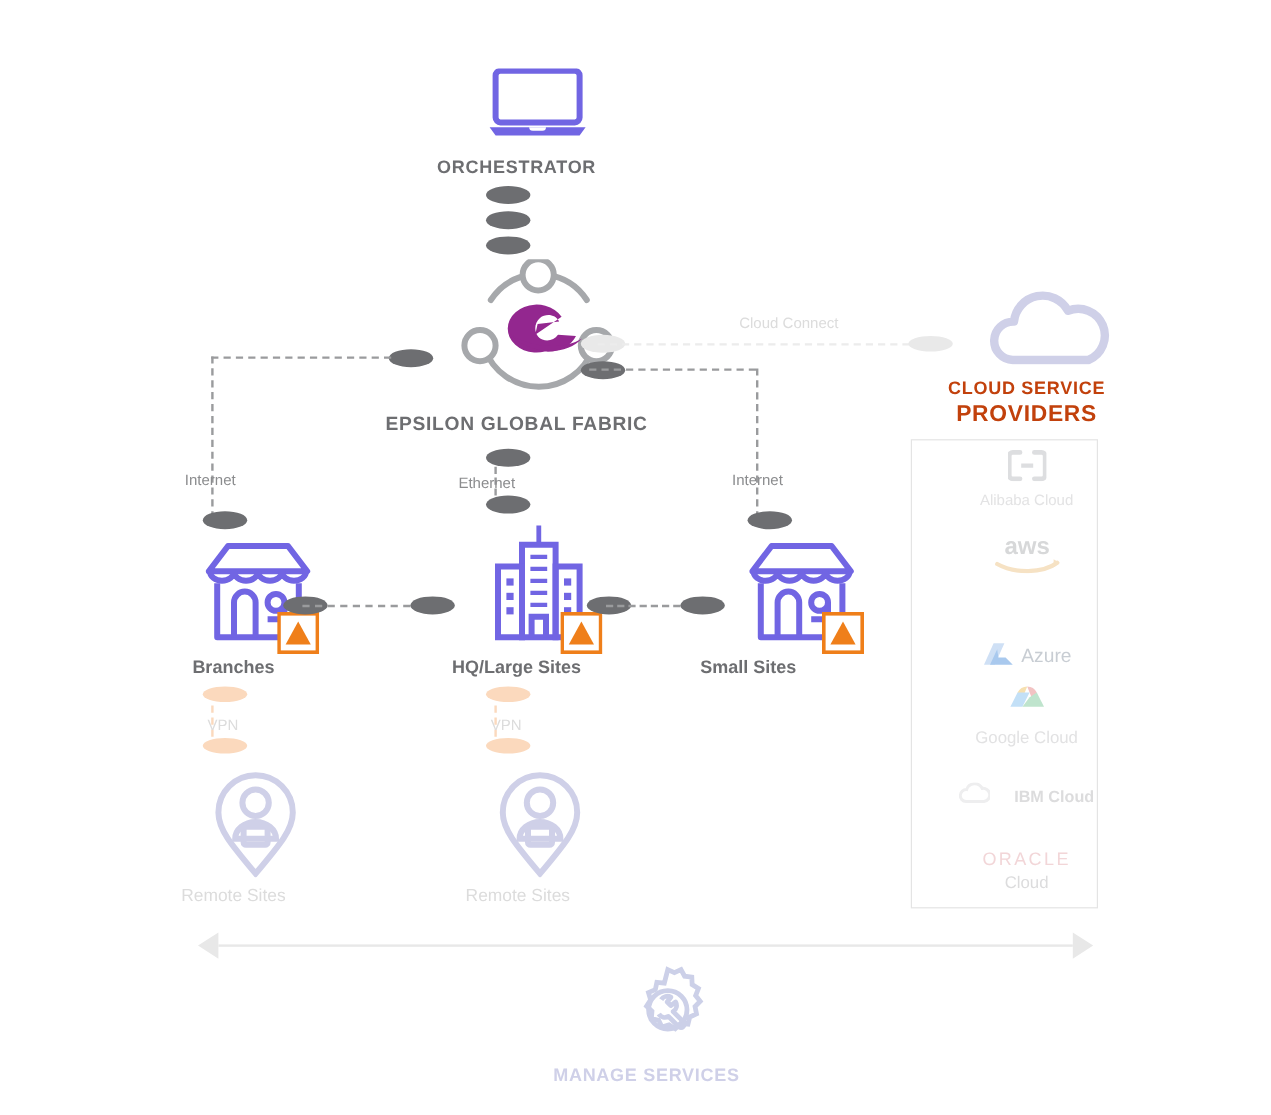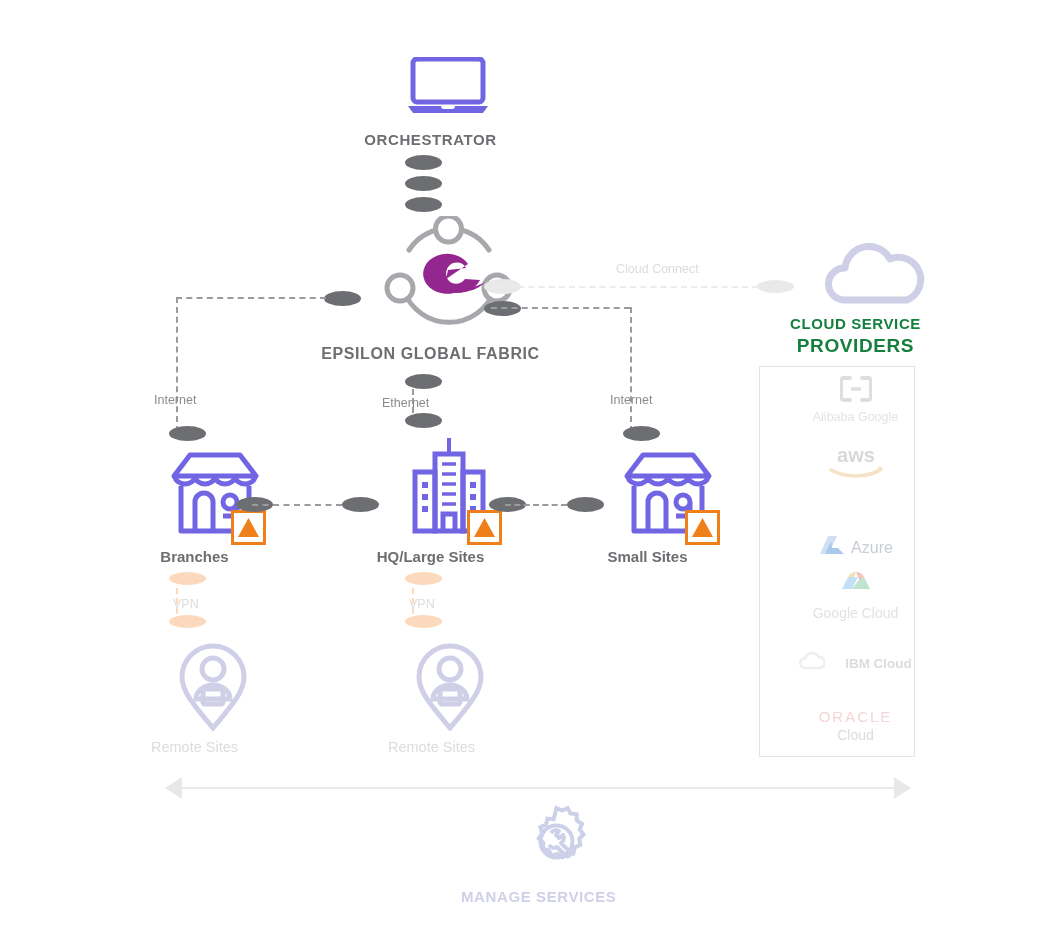--- a/index.html
+++ b/index.html
@@ -30,21 +30,21 @@
     font-size: 15px;
     color: #6d6e71;
     text-align: center;
     white-space: nowrap;
   }
   .link-label {
     font-size: 12.5px;
     color: #8b8c8e;
     white-space: nowrap;
   }
-  .ghost { color: #15803d; }
+  .ghost { color: #c2410c; }
   .ghost-g { color: #dcdcdc; }
 
   
   .dot {
     border-radius: 50%;
     background: #6d6e71;
   }
   .dot-lg { width: 15px; height: 15px; }
   .dot-md { width: 13px; height: 13px; }
   .dot-faint { background: #e9e9e9; }
@@ -212,21 +212,21 @@
       <path d="M25 81 V52 a9 9 0 0 1 18 0 V81" fill="none" stroke="#7165e3" stroke-width="5"></path>
       <path d="M53 66 h14 V52 a7 7 0 1 0 -14 0 a7 7 0 0 0 14 0" fill="none" stroke="#7165e3" stroke-width="5" stroke-linejoin="round"></path>
     </svg>
   </div>
   <div class="abs" style="left:648px;top:510px;">
     <svg width="35" height="35" viewBox="0 0 35 35">
       <rect x="1.5" y="1.5" width="32" height="32" fill="#ffffff" stroke="#ef7f1a" stroke-width="3"></rect>
       <path d="M17.5 8 L28 27 H7 Z" fill="#ef7f1a"></path>
     </svg>
   </div>
-  <div class="abs cap-site" style="left:549px;top:548px;width:160px;">Small Sites</div>
+  <div class="abs cap-site" style="left:525px;top:548px;width:160px;">Small Sites</div>
 
   <div class="abs dot dot-lg" style="left:236px;top:497px;"></div>
   <div class="abs dash-h" style="left:252px;top:504px;width:90px;"></div>
   <div class="abs dot dot-lg" style="left:342px;top:497px;"></div>
 
   <div class="abs dot dot-lg" style="left:489px;top:497px;"></div>
   <div class="abs dash-h" style="left:505px;top:504px;width:62px;"></div>
   <div class="abs dot dot-lg" style="left:567px;top:497px;"></div>
 
   <div class="abs dot dot-md dot-vpn" style="left:169px;top:572px;"></div>
@@ -261,21 +261,21 @@
 
   <div class="abs" id="csp-panel" style="left:759px;top:366px;width:156px;height:391px;">
 
     <div class="csp-row" style="height:65px;">
       <div>
         <svg width="32" height="26" viewBox="0 0 32 26">
           <path d="M10 2 H4 a3 3 0 0 0 -3 3 V21 a3 3 0 0 0 3 3 h6 M22 2 h6 a3 3 0 0 1 3 3 V21 a3 3 0 0 1 -3 3 h-6" fill="none" stroke="#dddee0" stroke-width="4" stroke-linecap="round"></path>
           <path d="M11 13 h10" stroke="#dddee0" stroke-width="3.5"></path>
         </svg>
       </div>
-      <div class="csp-name" style="color:#e3e3e4;margin-top:4px;">Alibaba Google</div>
+      <div class="csp-name" style="color:#e3e3e4;margin-top:4px;">Alibaba Cloud</div>
     </div>
 
     <div class="csp-row" style="height:62px;">
       <div>
         <svg width="62" height="34" viewBox="0 0 62 34">
           <text x="31" y="18" text-anchor="middle" font-family="Liberation Sans, sans-serif" font-size="20" font-weight="bold" fill="#d7d8d9">aws</text>
           <path d="M6 26 C20 34 44 34 56 25" fill="none" stroke="#f6e2c4" stroke-width="3.5" stroke-linecap="round"></path>
           <path d="M53 22 l5 3 l-5 4" fill="#f6e2c4"></path>
         </svg>
       </div>

